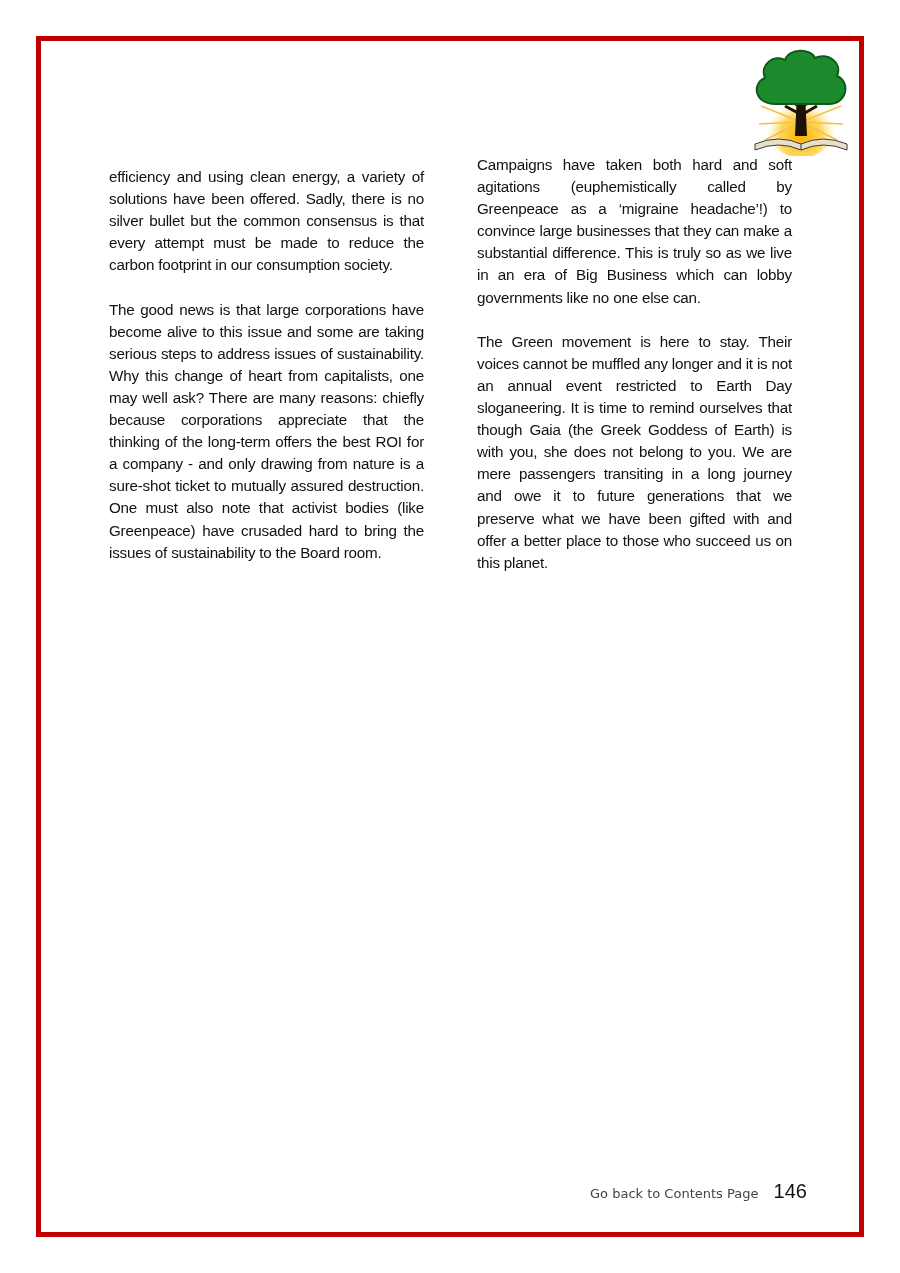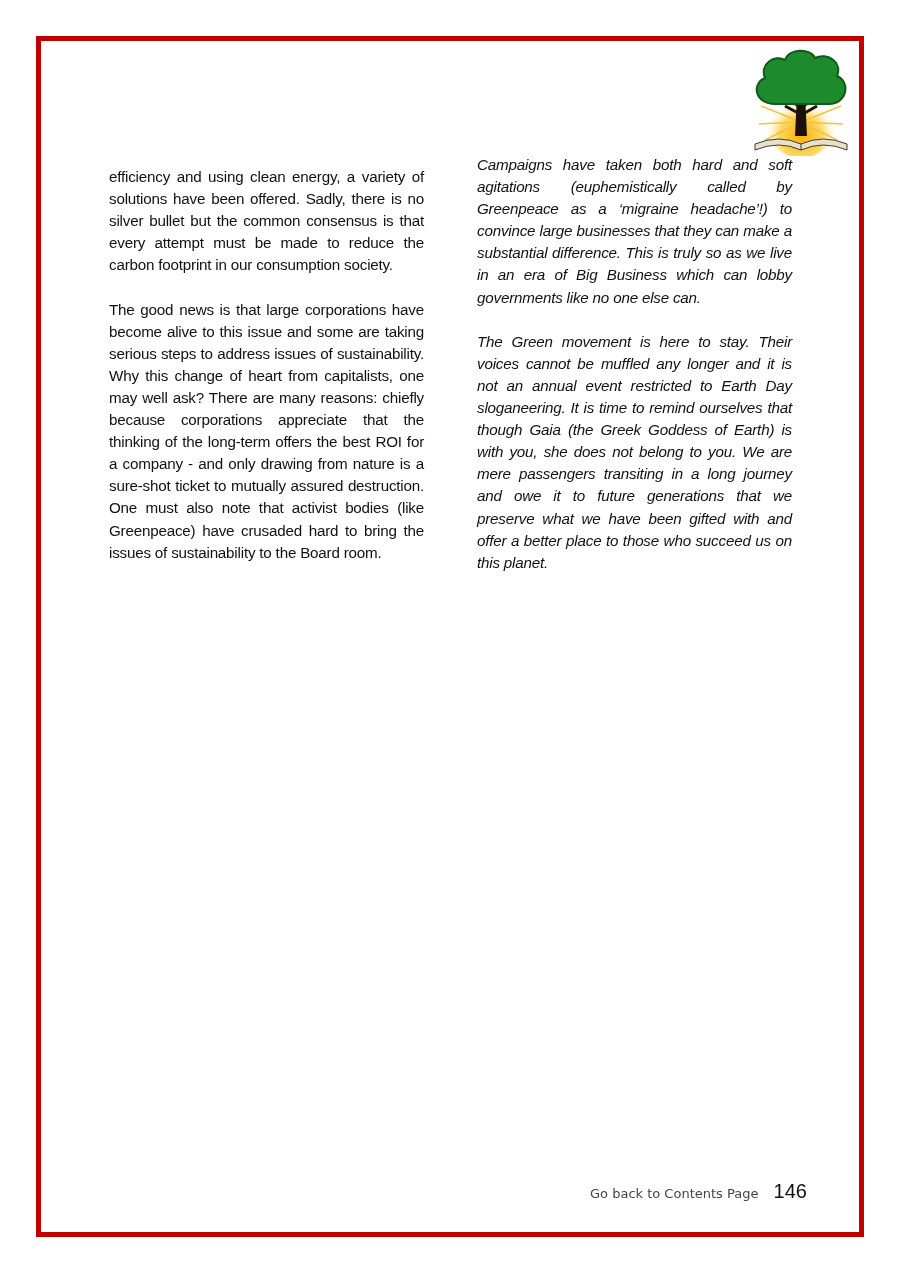--- a/index.html
+++ b/index.html
@@ -14,21 +14,21 @@
       position: absolute; left: 745px; top: 44px; width: 112px; height: 112px;
     }
     .col {
       position: absolute; top: 154px; width: 315px;
       font-family: "Liberation Sans", sans-serif;
       font-size: 15.2px; line-height: 22.1px; color: #111;
       text-align: justify; letter-spacing: -0.2px;
     }
     .col p { margin: 0 0 22.1px 0; }
     .col-left { left: 109px; margin-top: 12px; }
-    .col-right { left: 477px; font-style: italic; }
+    .col-right { left: 477px; }
     .footer {
       position: absolute; top: 1180px; left: 590px;
       font-family: "DejaVu Sans", sans-serif; white-space: nowrap;
     }
     .footer .link { font-size: 13px; color: #444; text-decoration: none; }
     .footer .pnum { font-family: "Liberation Sans", sans-serif; font-size: 20px; color: #111; margin-left: 10px; }
   </style>
 </head>
 <body>
 

